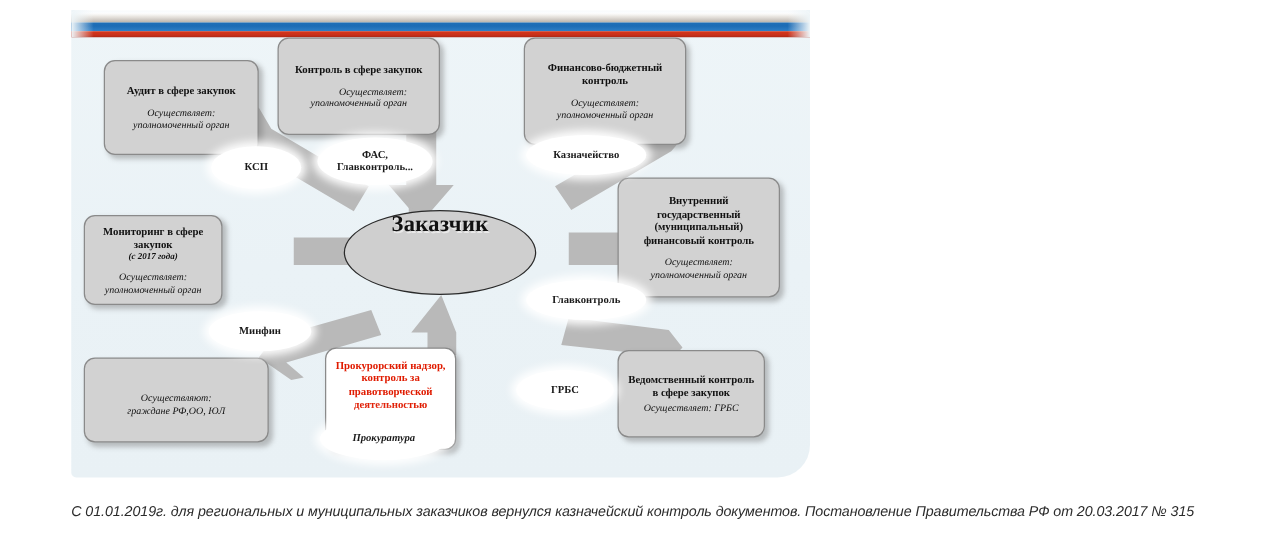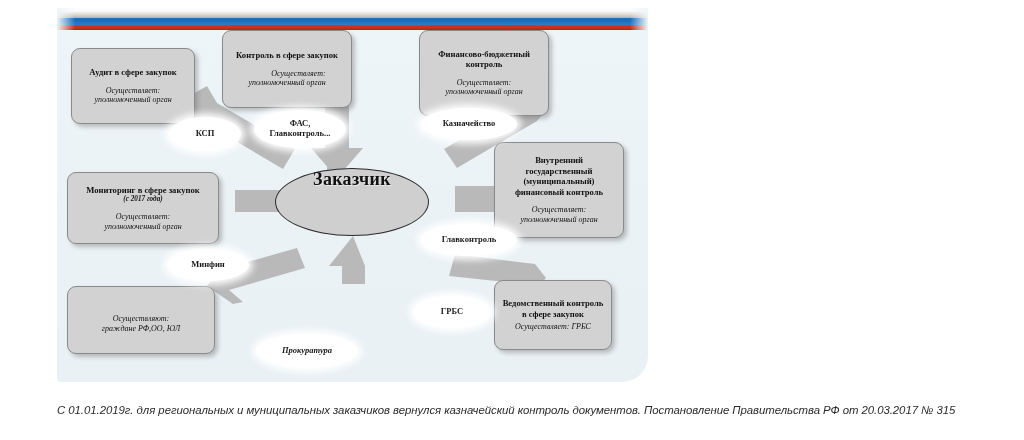--- a/index.html
+++ b/index.html
@@ -190,21 +190,21 @@
       <path d="M472,288 L489,270 L478,256 L398,246 L392,268 L466,276 L457,290 Z"></path>
 
       <path d="M285,276 L308,276 L308,258 L296,228 L272,258 L285,258 Z"></path>
 
       <path d="M176,296 L150,278 L162,262 L240,240 L248,260 L172,282 L186,294 Z"></path>
 
       <path d="M178,182 L178,204 L270,204 L270,226 L304,191 L270,156 L270,182 Z"></path>
     </g>
   </svg>
 
-  <div class="box" id="box-audit" style="left:14px;top:40px;width:124px;height:76px;">
+  <div class="box" id="box-audit" style="left:26px;top:40px;width:124px;height:76px;">
     <div class="title">Аудит в сфере закупок</div>
     <div class="sub">
       <span>Осуществляет:</span><br>
       <span>уполномоченный орган</span>
     </div>
   </div>
 
   <div class="box" id="box-control" style="left:165px;top:22px;width:130px;height:78px;text-align:right;">
     <div class="title">Контроль в сфере закупок</div>
     <div class="sub">
@@ -222,36 +222,39 @@
   </div>
 
   <div class="box" id="box-internal" style="left:437px;top:134px;width:130px;height:96px;">
     <div class="title">Внутренний государственный (муниципальный) финансовый контроль</div>
     <div class="sub">
       <span>Осуществляет:</span><br>
       <span>уполномоченный орган</span>
     </div>
   </div>
 
-  <div class="box" id="box-monitoring" style="left:10px;top:164px;width:152px;height:72px;">
+  <div class="box" id="box-monitoring" style="left:10px;top:164px;width:111px;height:72px;">
     <div class="title">Мониторинг в сфере закупок</div>
     <div class="note">(с 2017 года)</div>
     <div class="sub">
       <span>Осуществляет:</span><br>
       <span>уполномоченный орган</span>
     </div>
   </div>
 
   <div class="box" id="box-public" style="left:10px;top:278px;width:148px;height:68px;">
     <div class="sub">
       <span>Осуществляют:</span><br>
       <span>граждане РФ,ОО, ЮЛ</span>
     </div>
   </div>
 
+  <div class="box red" id="box-prosecutor" style="left:203px;top:270px;width:105px;height:82px;justify-content:flex-start;padding-top:8px;">
+    <div class="title">Прокурорский надзор, контроль  за правотворческой деятельностью</div>
+  </div>
 
   <div class="box" id="box-departmental" style="left:437px;top:272px;width:118px;height:70px;">
     <div class="title">Ведомственный контроль в сфере закупок</div>
     <div class="sub" style="margin-top:3px;">
       <span>Осуществляет: ГРБС</span>
     </div>
   </div>
 
   <div class="oval" id="oval-ksp" style="left:112px;top:109px;width:72px;height:34px;text-align:right;">
     <span>КСП</span>

